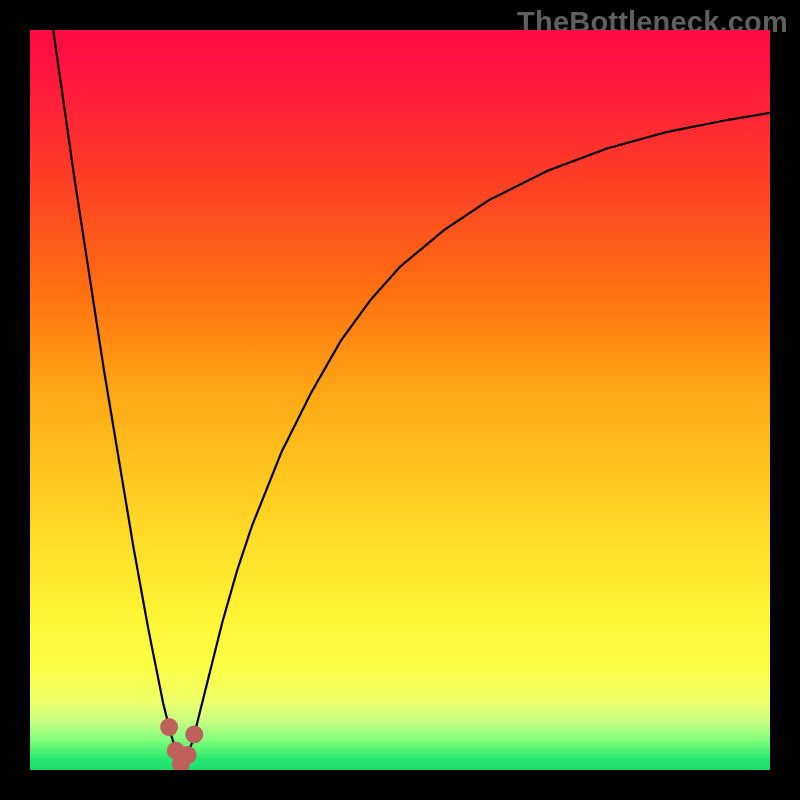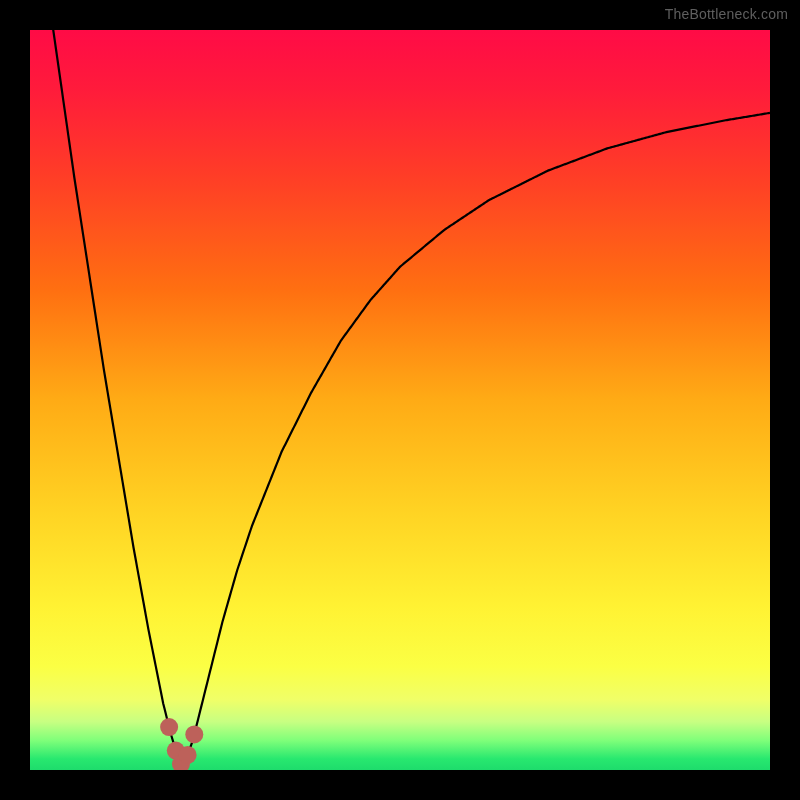--- a/index.html
+++ b/index.html
@@ -24,22 +24,22 @@
     left: 30px;
     top: 30px;
     width: 740px;
     height: 740px;
     overflow: hidden;
   }
   .attribution {
     position: absolute;
     top: 6px;
     right: 12px;
-    font-size: 14px;
-    font-weight: 400;
+    font-size: 29px;
+    font-weight: 700;
     color: #5f5f5f;
     letter-spacing: 0.2px;
   }
   svg {
     display: block;
   }
 </style>
 </head>
 <body>
 

